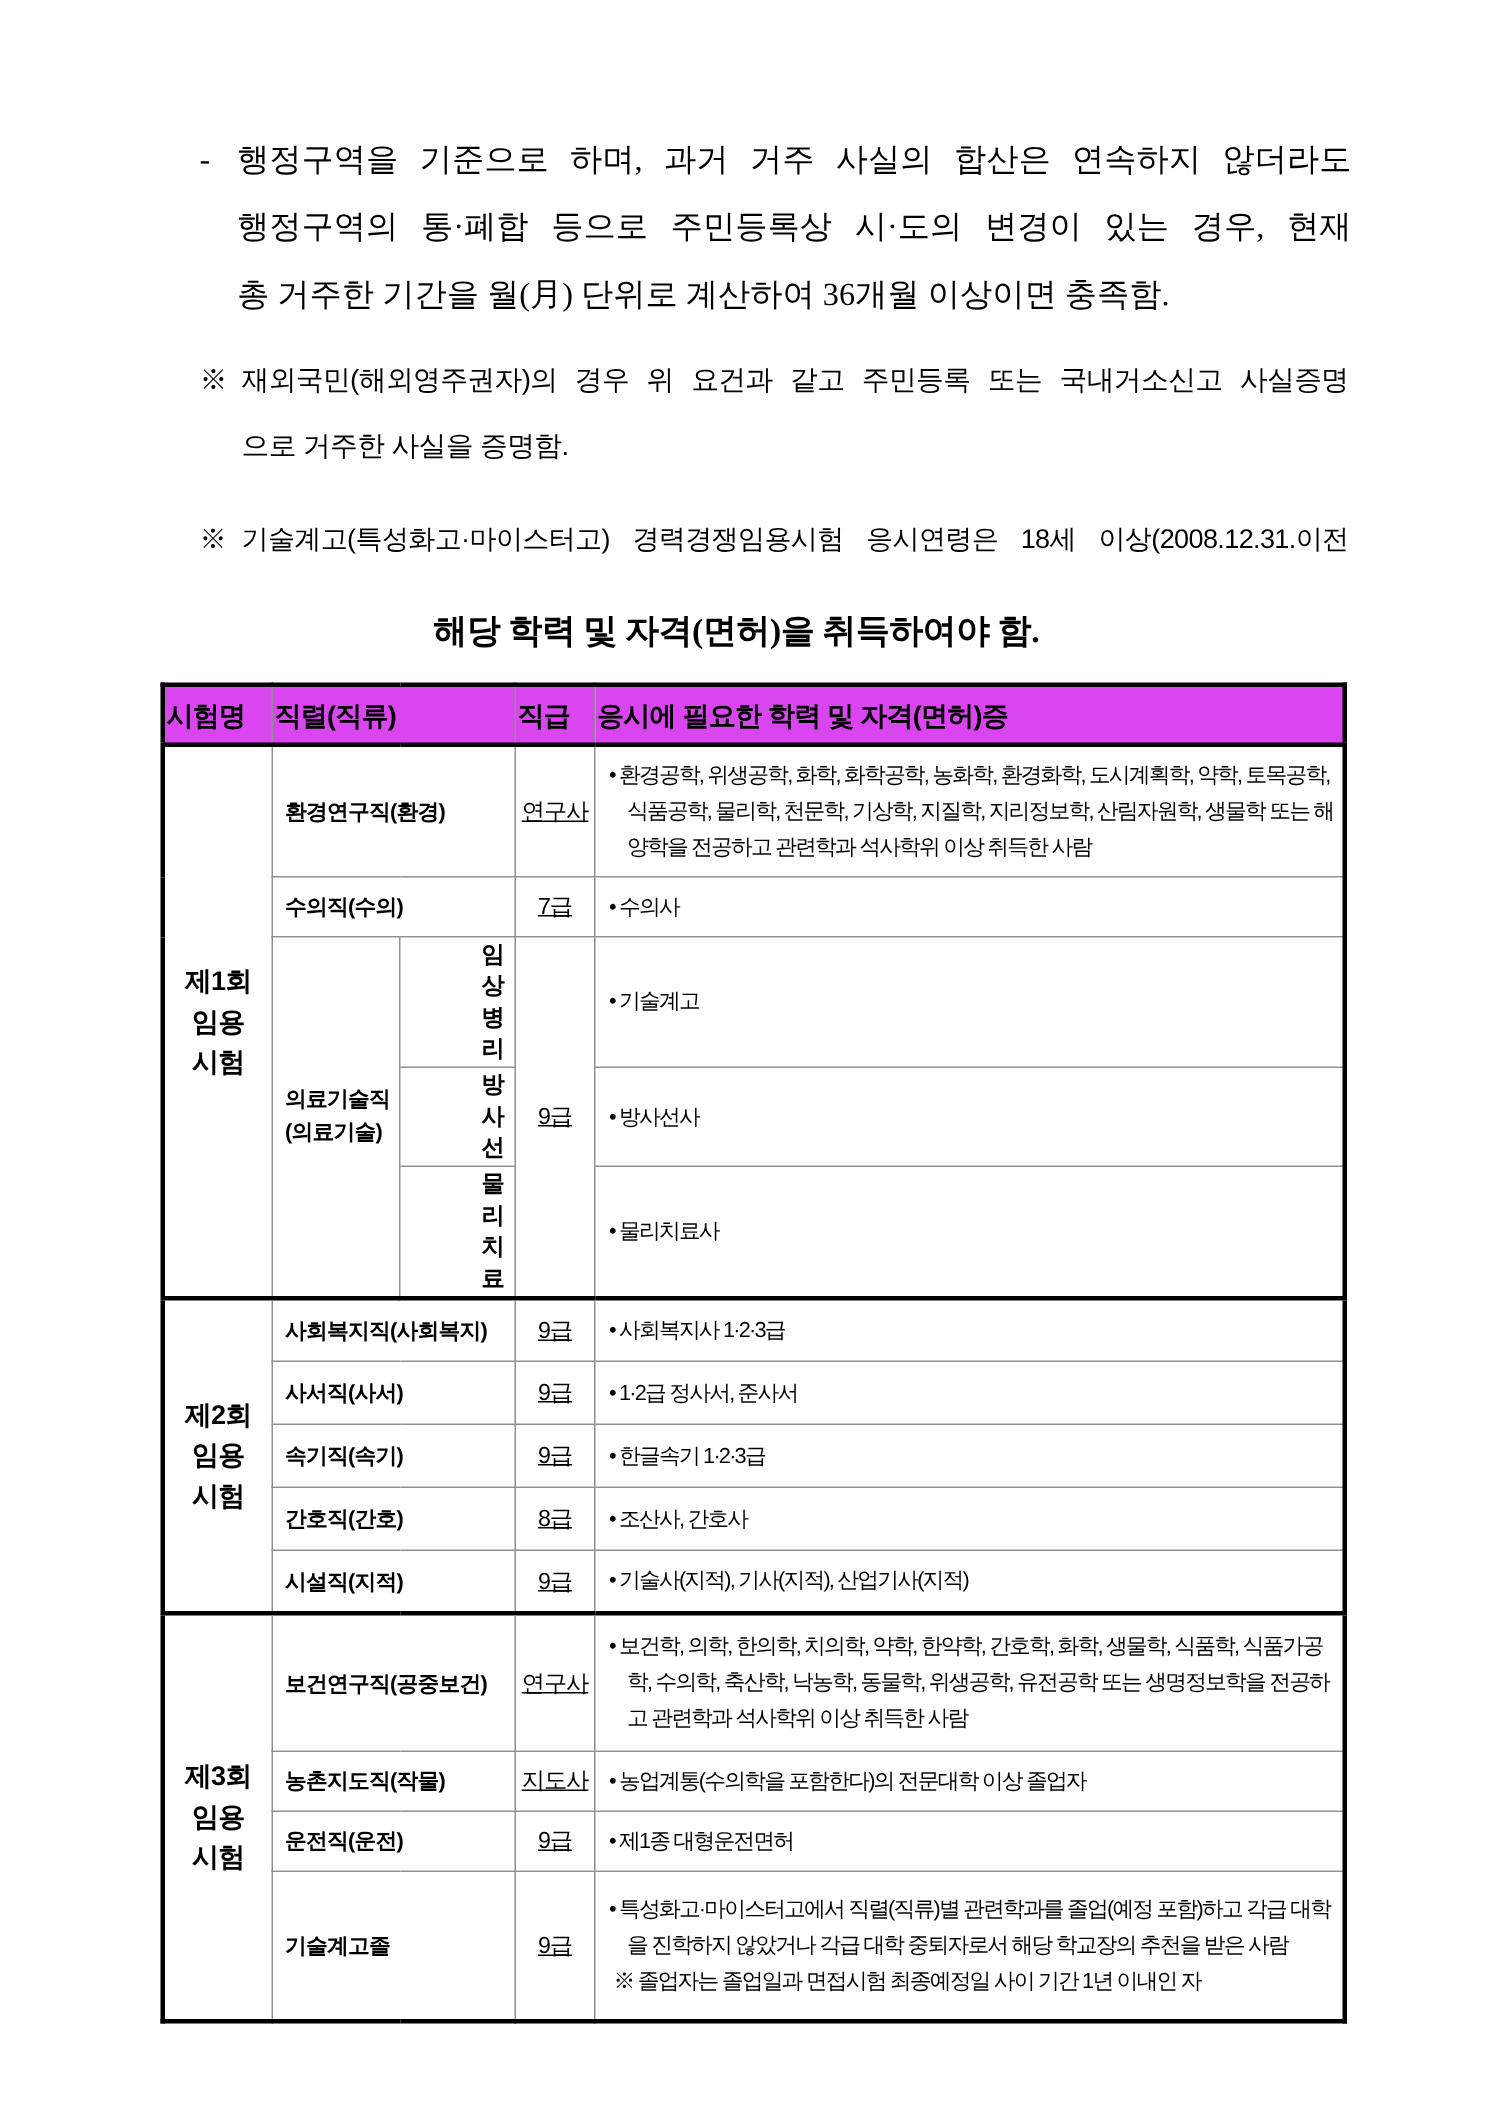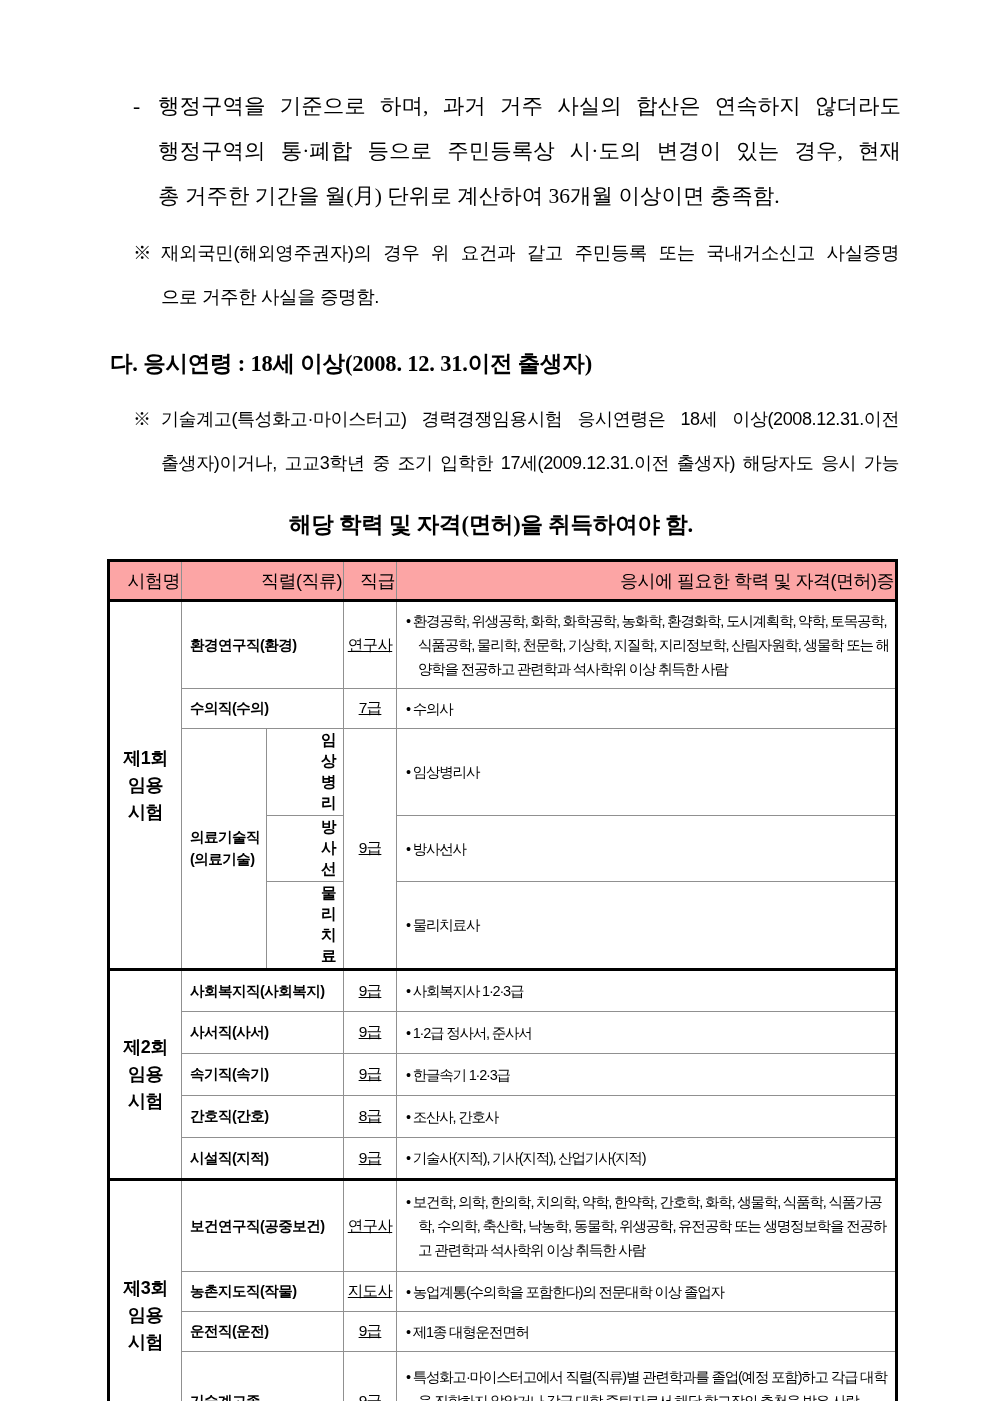--- a/index.html
+++ b/index.html
@@ -17,22 +17,22 @@
   .note-marker{width:28px;flex:none;}
   
   .h-da{margin:30px 90px 0 110px;font-size:22.5px;font-weight:bold;line-height:30px;letter-spacing:-0.2px;}
   .note2{margin-top:18px;font-size:18px;}
   .h-ra{margin:22px 91px 0 110px;font-size:22.5px;font-weight:bold;line-height:36px;letter-spacing:-0.2px;}
   .h-ra .l2{text-align:center;padding-right:28px;}
   
   table.qual{margin:16px 0 0 107px;width:788px;border-collapse:collapse;table-layout:fixed;
              font-family:"Liberation Sans",sans-serif;border:3px solid #000;}
   table.qual th,table.qual td{border:1px solid #909090;vertical-align:middle;}
-  table.qual thead th{border-bottom:3px solid #000;background:#fca5a5;
-             font-size:18px;font-weight:normal;letter-spacing:-0.5px;height:35px;text-align:right;}
+  table.qual thead th{border-bottom:3px solid #000;background:#d946ef;
+             font-size:18px;font-weight:bold;letter-spacing:-0.5px;height:35px;text-align:left;}
   tr.sec-start>td{border-top:3px solid #000;}
   td.exam{font-weight:bold;font-size:18px;text-align:center;white-space:pre-line;
           line-height:1.5;letter-spacing:-0.5px;}
   td.title{font-weight:bold;font-size:14.5px;text-align:left;padding:2px 2px 2px 8px;
            letter-spacing:-0.5px;white-space:nowrap;}
   td.pre{white-space:pre-line;line-height:1.5;}
   td.subname{font-weight:bold;font-size:15.5px;text-align:center;letter-spacing:-0.5px;padding-left:48px;}
   td.grade{font-size:15.5px;text-align:center;letter-spacing:-0.7px;padding:0;text-decoration:underline;}
   td.desc{font-size:14.5px;text-align:left;padding:5px 5px 5px 21px;
           line-height:24px;letter-spacing:-1.2px;}
@@ -55,27 +55,25 @@
   </div>
 
   <div class="note">
     <span class="note-marker">※</span>
     <div class="flex-lines">
       <div class="line j">재외국민(해외영주권자)의 경우 위 요건과 같고 주민등록 또는 국내거소신고 사실증명</div>
       <div class="line">으로 거주한 사실을 증명함.</div>
     </div>
   </div>
 
-  <div class="h-da">다. 응시연령 : 18세 이상(2008. 12. 31.이전 출생자)</div>
 
   <div class="note note2">
     <span class="note-marker">※</span>
     <div class="flex-lines">
       <div class="line j">기술계고(특성화고·마이스터고) 경력경쟁임용시험 응시연령은 18세 이상(2008.12.31.이전</div>
-      <div class="line j">출생자)이거나, 고교3학년 중 조기 입학한 17세(2009.12.31.이전 출생자) 해당자도 응시 가능</div>
     </div>
   </div>
 
   <div class="h-ra">
     <div class="l2">해당 학력 및 자격(면허)을 취득하여야 함.</div>
   </div>
 
   <table class="qual">
     <colgroup>
       <col style="width:73px">
@@ -110,21 +108,21 @@
         <td class="desc">
             <div class="d1">• 수의사</div>
           </td>
       </tr>
       <tr class="rh-42">
         <td class="title pre" rowspan="3">의료기술직
 (의료기술)</td>
         <td class="subname">임상병리</td>
         <td class="grade" rowspan="3">9급</td>
         <td class="desc">
-            <div class="d1">• 임상병리사</div>
+            <div class="d1">• 기술계고</div>
           </td>
       </tr>
       <tr class="rh-42">
         <td class="subname">방 사 선</td>
         <td class="desc">
             <div class="d1">• 방사선사</div>
           </td>
       </tr>
       <tr class="rh-42">
         <td class="subname">물리치료</td>

